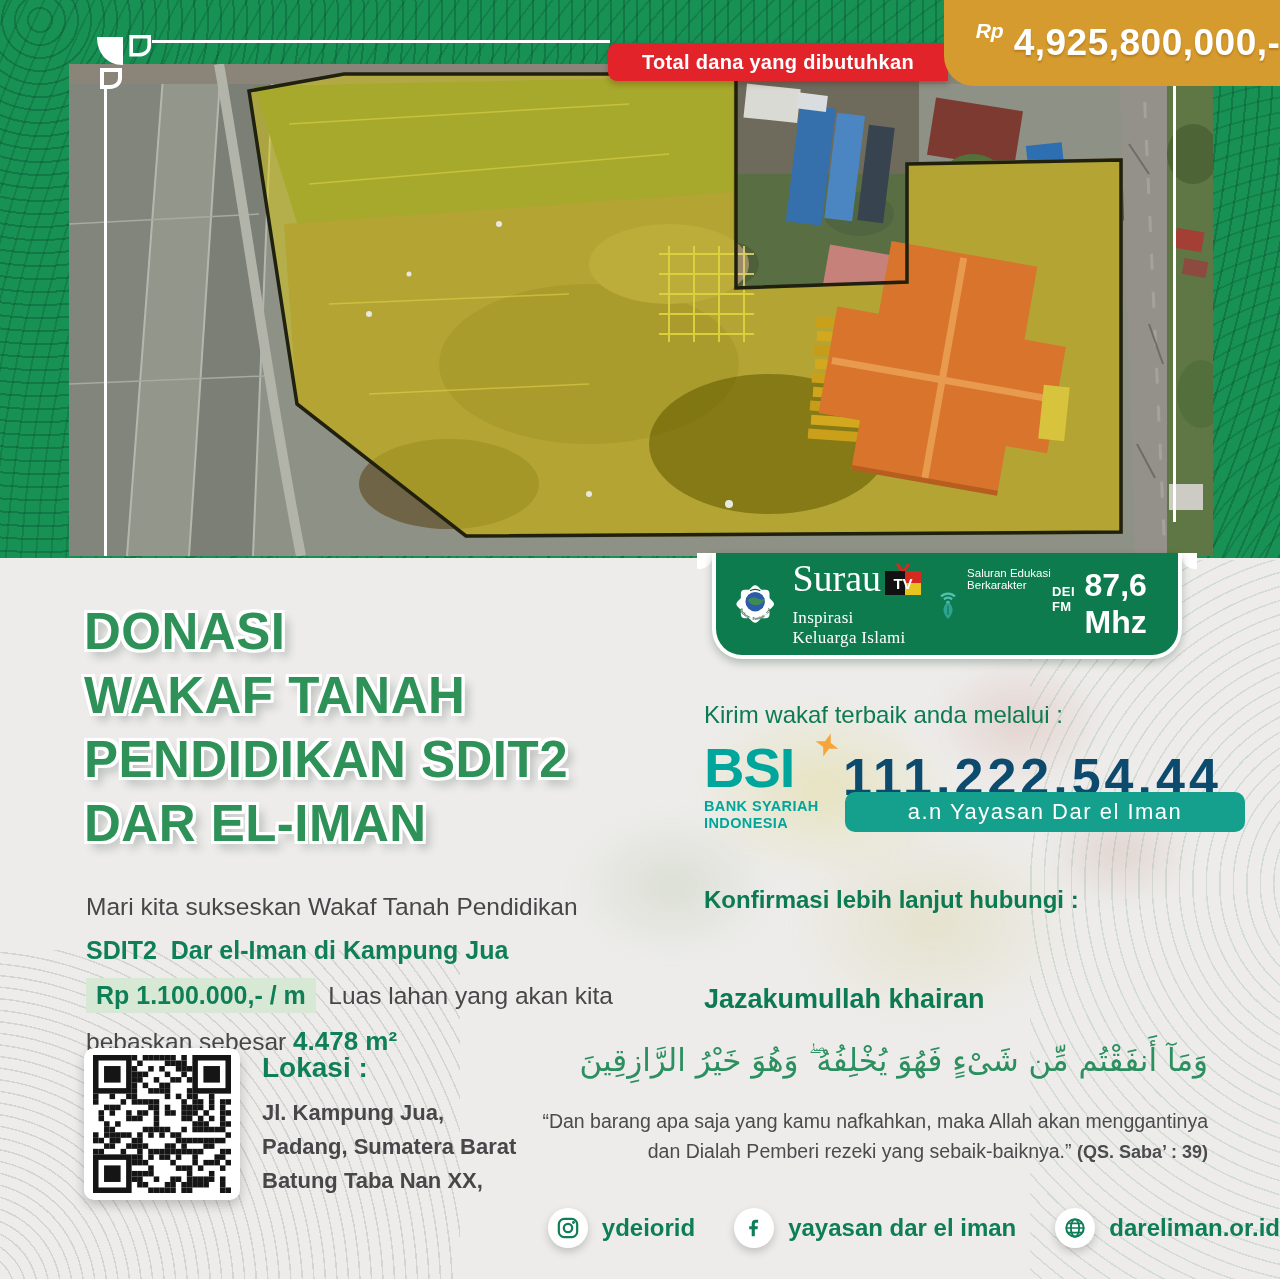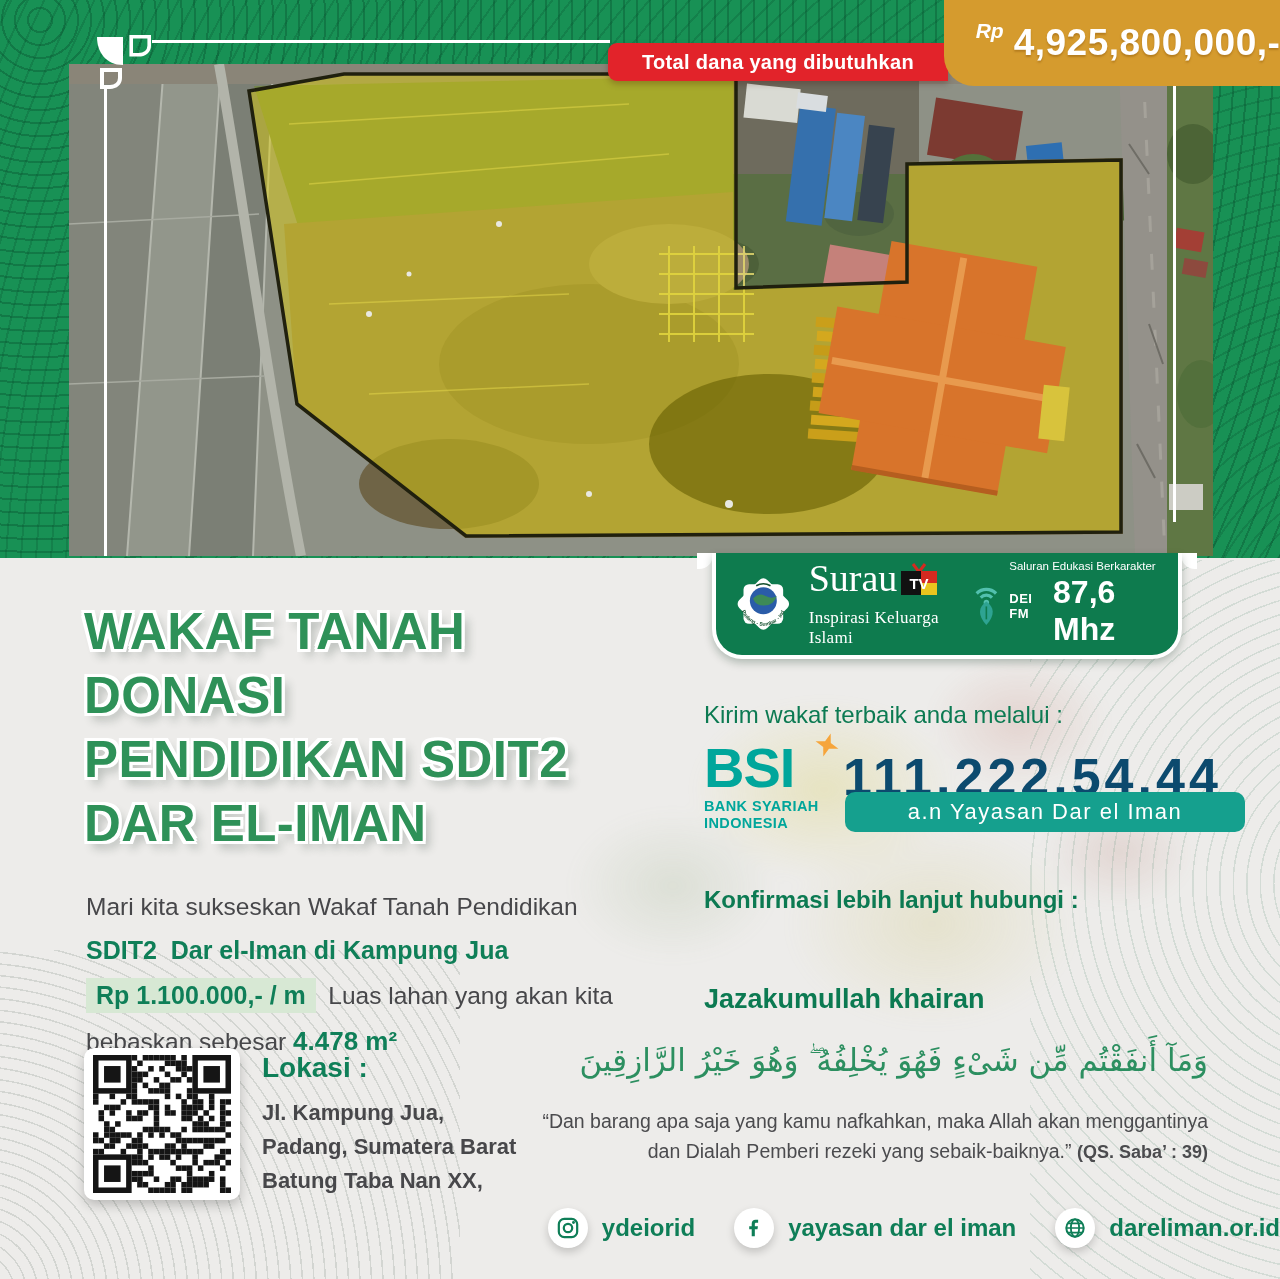--- a/index.html
+++ b/index.html
@@ -40,21 +40,21 @@
     display:flex;align-items:center;padding:0 18px;gap:16px;box-sizing:border-box;
     box-shadow:0 4px 8px rgba(0,40,20,.25);}
   .flare{position:absolute;top:553px;width:16px;height:16px;background:#fff;z-index:5;}
   .flare-l{left:697px;border-radius:0 0 14px 0;}
   .flare-r{left:1181px;border-radius:0 0 0 14px;}
   .stv{color:#fff;}
   .stv-top{display:flex;align-items:flex-end;gap:4px;}
   .stv-name{font-family:"Liberation Serif",serif;font-size:38px;line-height:34px;}
   .stv-tag{font-family:"Liberation Serif",serif;font-size:17px;margin-top:13px;letter-spacing:.3px;}
   .dei{display:flex;align-items:center;gap:8px;color:#fff;}
-  .dei-right{display:flex;flex-direction:column;}
+  .dei-right{display:flex;}
   .dei-tagline{font-size:11.5px;margin-bottom:2px;}
   .dei-row{display:flex;align-items:baseline;gap:6px;}
   .dei-station{font-size:13px;font-weight:bold;letter-spacing:.5px;}
   .dei-freq{font-size:32px;font-weight:bold;}
 
   
   .waves-bl{position:absolute;left:0;top:950px;width:460px;height:329px;
     background:repeating-radial-gradient(circle at -30px 105%, rgba(150,160,152,0) 0 10px, rgba(150,160,152,.30) 10px 11.5px);}
   .waves-r{position:absolute;left:1030px;top:560px;width:250px;height:719px;
     background:repeating-radial-gradient(circle at 135% 45%, rgba(120,160,140,0) 0 12px, rgba(120,160,140,.22) 12px 13.5px);}
@@ -292,22 +292,22 @@
         </span>
       </div>
     </div>
   </div>
 
   <div class="ghost"></div>
   <div class="waves-bl"></div>
   <div class="waves-r"></div>
 
   <div class="title">
+    <div>DONASI</div>
     <div>WAKAF TANAH</div>
-    <div>DONASI</div>
     <div>PENDIDIKAN SDIT2</div>
     <div>DAR EL-IMAN</div>
   </div>
 
   <div class="para">
     <div class="row1 p-dark">Mari kita sukseskan Wakaf Tanah Pendidikan</div>
     <div class="row2 p-green">SDIT2  Dar el-Iman di Kampung Jua</div>
     <div class="row3">
       <span class="price-pill">Rp 1.100.000,- / m</span>
       <span class="p-dark">Luas lahan yang akan kita</span>

